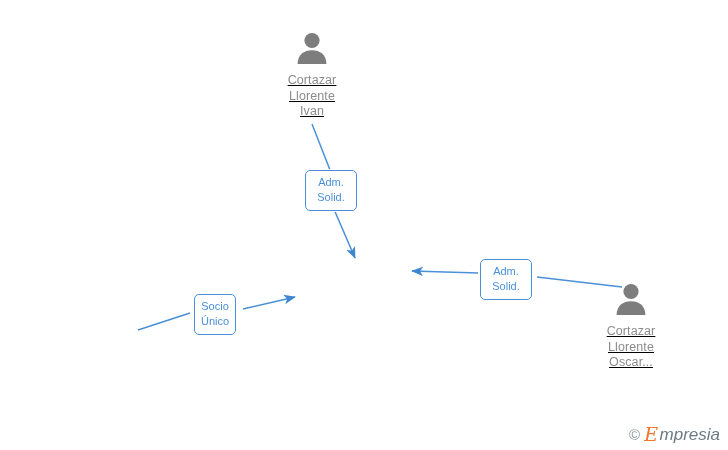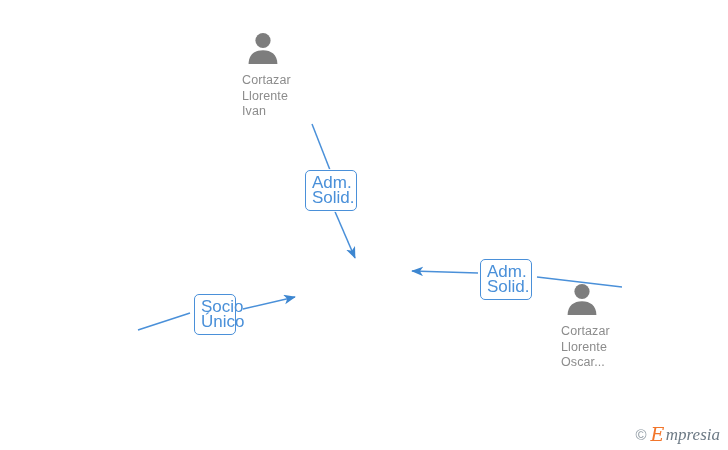--- a/index.html
+++ b/index.html
@@ -25,21 +25,23 @@
     width: 728px;
     height: 450px;
     pointer-events: none;
   }
 
   
   .node {
     position: absolute;
     width: 140px;
     margin-left: -70px;
+    text-align: center;
     user-select: none;
+    text-decoration: underline;
   }
   .node .glyph {
     display: block;
     height: 42px;
     line-height: 0;
   }
   .node .glyph svg {
     display: inline-block;
     vertical-align: top;
   }
@@ -59,21 +61,21 @@
   }
 
   
   .edge-label {
     position: absolute;
     box-sizing: border-box;
     border: 1px solid #4a90d9;
     border-radius: 5px;
     background: #ffffff;
     color: #4a90d9;
-    font-size: 17px;
+    font-size: 11px;
     line-height: 15px;
     text-align: center;
     padding: 4px 6px 5px 6px;
     white-space: pre-line;
     box-shadow: 0 0 0 1px rgba(255,255,255,0.9);
   }
 
   
   #watermark {
     position: absolute;
@@ -91,21 +93,21 @@
   }
   #watermark .brand-e {
     font-family: "DejaVu Serif", serif;
     font-style: italic;
     font-size: 19px;
     color: #f2762b;
     line-height: 1;
     letter-spacing: -0.5px;
   }
   #watermark .brand-rest {
-    font-family: Liberation Serif, serif;
+    font-family: Liberation Sans, sans-serif;
     font-style: italic;
     font-size: 17px;
     color: #6d7a85;
     line-height: 1;
     margin-left: -2px;
   }
 </style>
 </head>
 <body>
 

